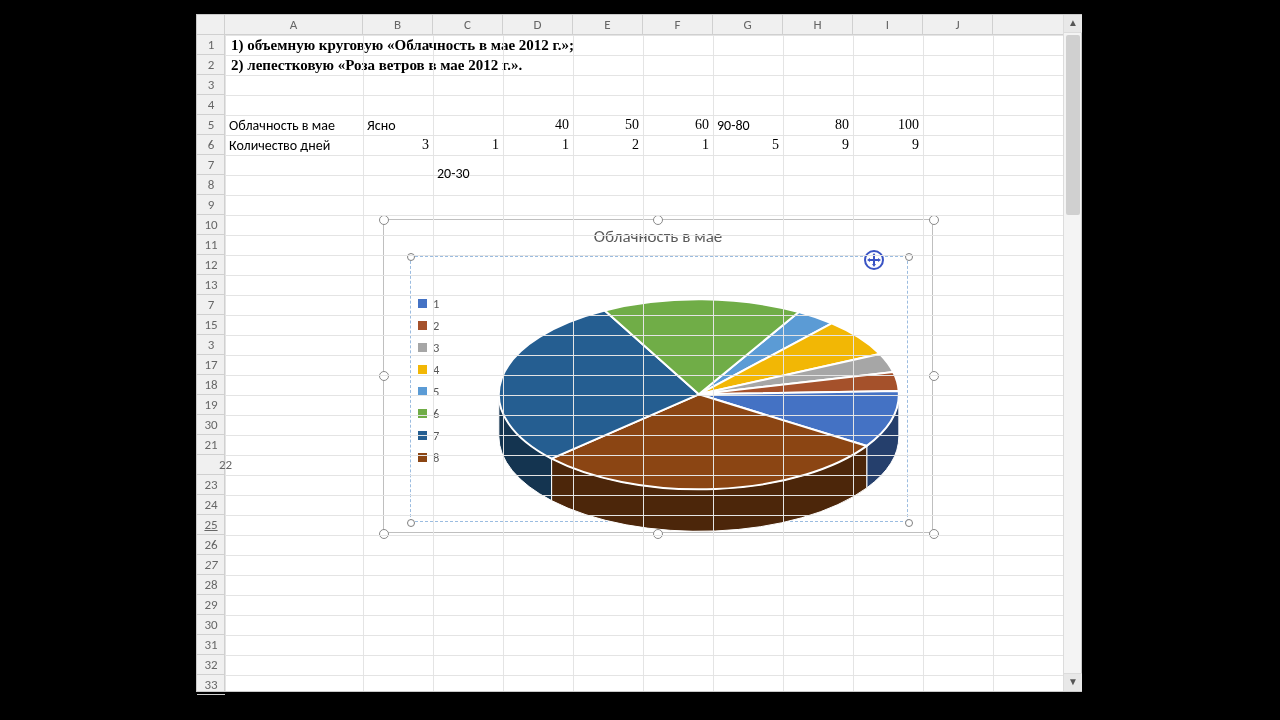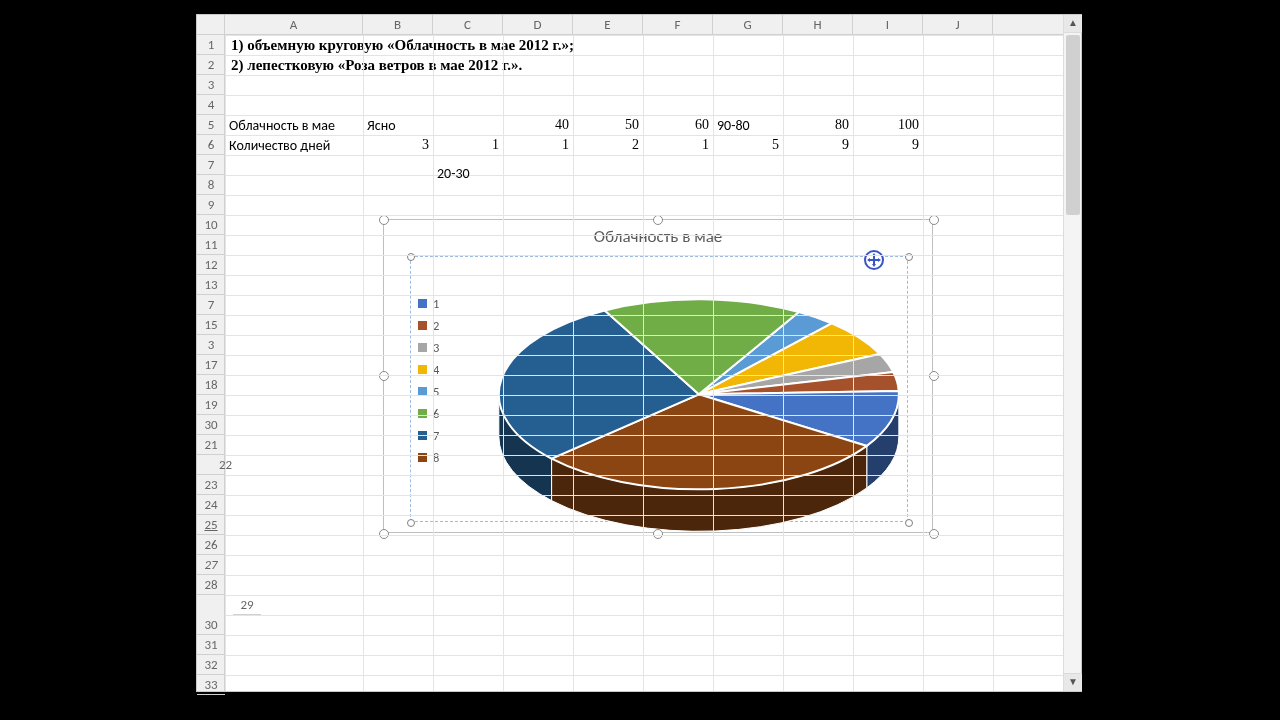--- a/index.html
+++ b/index.html
@@ -158,21 +158,21 @@
       <div class="r" style="top: 360px; height: 20px; line-height: 20px;">19</div>
       <div class="r" style="top: 380px; height: 20px; line-height: 20px;">30</div>
       <div class="r" style="top: 400px; height: 20px; line-height: 20px;">21</div>
       <div class="r" style="top: 420px; height: 20px; line-height: 20px; padding-left: 22px;">22</div>
       <div class="r" style="top: 440px; height: 20px; line-height: 20px;">23</div>
       <div class="r" style="top: 460px; height: 20px; line-height: 20px;">24</div>
       <div class="r" style="top: 480px; height: 20px; line-height: 20px; text-decoration: underline;">25</div>
       <div class="r" style="top: 500px; height: 20px; line-height: 20px;">26</div>
       <div class="r" style="top: 520px; height: 20px; line-height: 20px; font-style: italic;">27</div>
       <div class="r" style="top: 540px; height: 20px; line-height: 20px;">28</div>
-      <div class="r" style="top: 560px; height: 20px; line-height: 20px; margin-left: 36px;">29</div>
+      <div class="r" style="top: 560px; height: 20px; line-height: 20px;">29</div>
       <div class="r" style="top: 580px; height: 20px; line-height: 20px;">30</div>
       <div class="r" style="top: 600px; height: 20px; line-height: 20px;">31</div>
       <div class="r" style="top: 620px; height: 20px; line-height: 20px;">32</div>
       <div class="r" style="top: 640px; height: 20px; line-height: 20px;">33</div>
     </div>
 
   <div class="grid">
 
     <div class="cell bold" style="left:2px; top:0; width:800px; height:20px;">1) объемную круговую «Облачность в мае 2012 г.»;</div>
     <div class="cell bold" style="left:2px; top:20px; width:800px; height:40px; align-items:flex-start; padding-top:2px;">2) лепестковую «Роза ветров в мае 2012 г.».</div>

